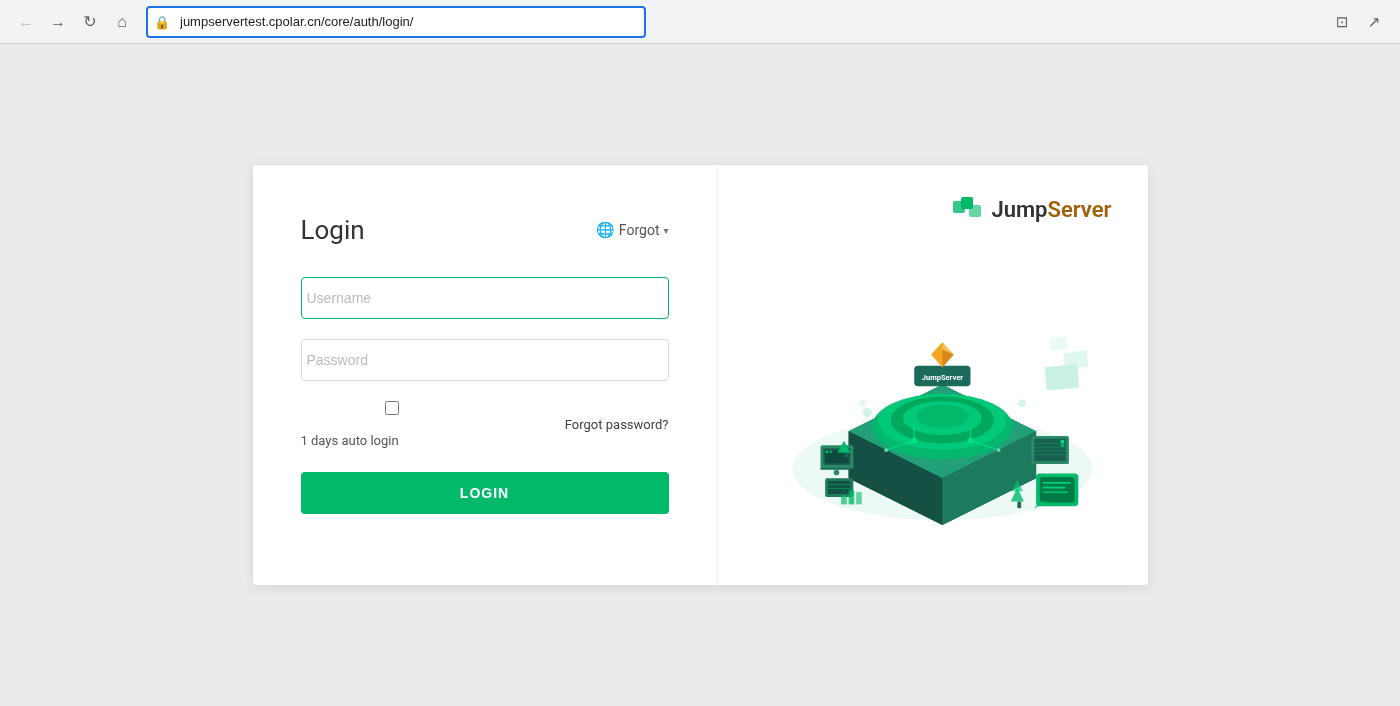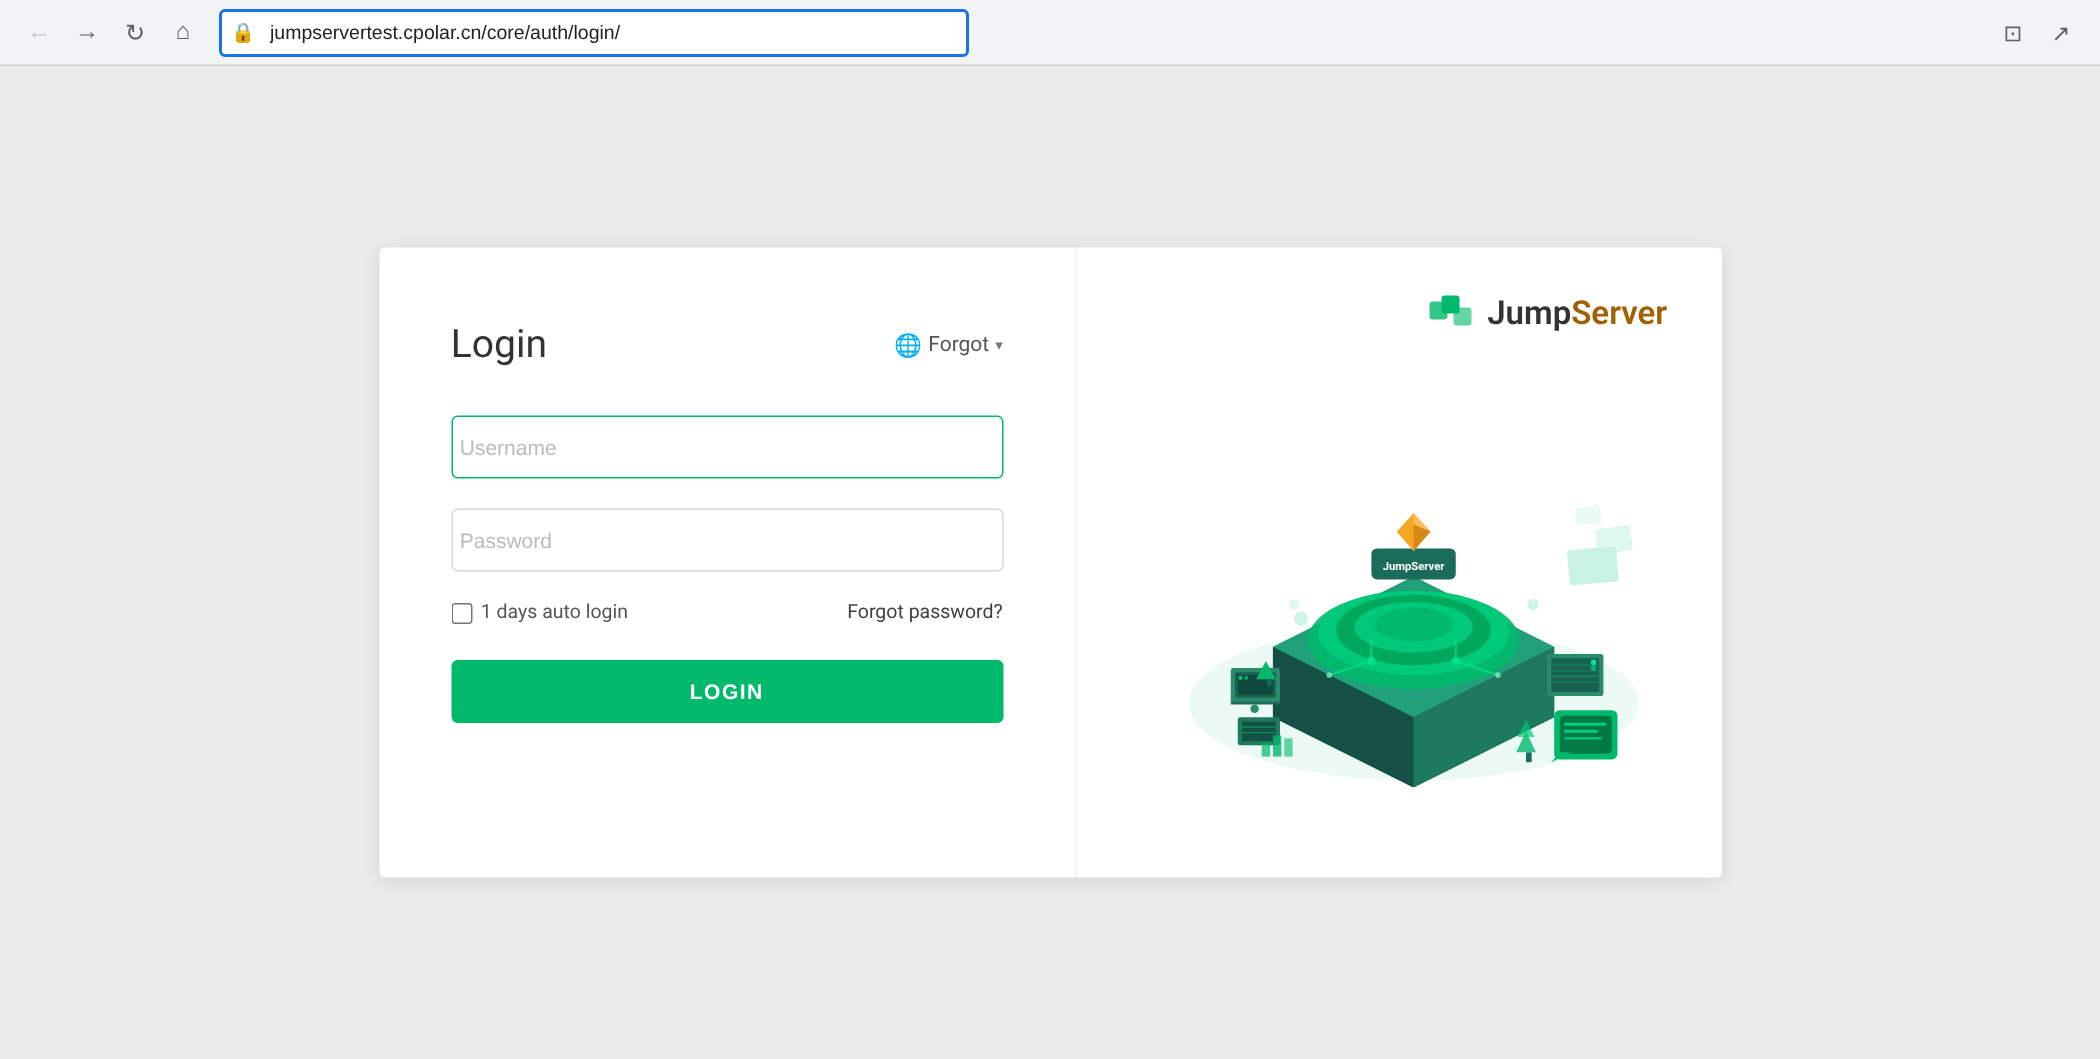--- a/index.html
+++ b/index.html
@@ -165,24 +165,25 @@
 
     .form-options {
       display: flex;
       align-items: center;
       justify-content: space-between;
       margin-bottom: 24px;
     }
     .checkbox-label {
       display: flex;
       align-items: flex-end;
-      gap: 6px;
+      gap: 18px;
       font-size: 13px;
       color: #555;
       cursor: pointer;
+      flex-direction: column;
     }
     .checkbox-input {
       width: 14px;
       height: 14px;
       cursor: pointer;
       accent-color: #00b96b;
     }
     .forgot-link {
       font-size: 13px;
       color: #404040;

